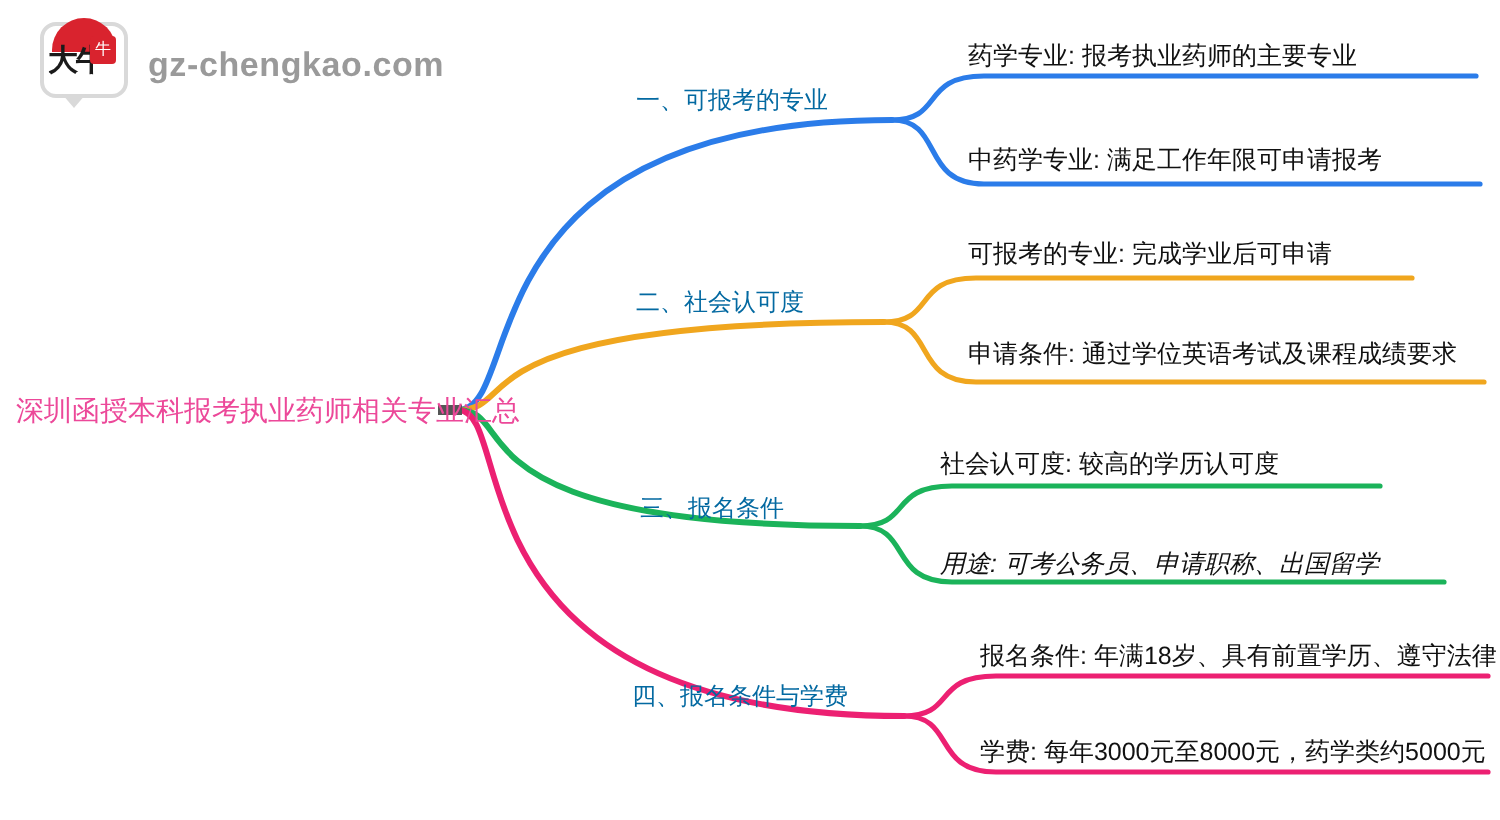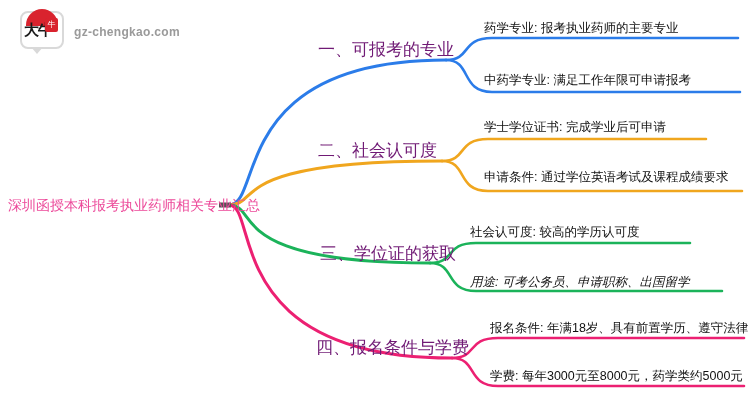--- a/index.html
+++ b/index.html
@@ -90,21 +90,21 @@
   #logo-words { display: flex; flex-direction: column; justify-content: center; }
   #logo-title {
     font-size: 21px;
     font-weight: bold;
     color: #1b9a3e;
     letter-spacing: 0px;
     line-height: 24px;
     white-space: nowrap;
   }
   #logo-sub {
-    font-size: 12px;
+    font-size: 17px;
     font-weight: bold;
     color: #9a9a9a;
     line-height: 15px;
     letter-spacing: 0.3px;
     white-space: nowrap;
   }
 
   
   #map-svg {
     position: absolute;
@@ -118,21 +118,21 @@
     font-size: 13px;
     color: #1a1a1a;
     white-space: nowrap;
     line-height: 16px;
   }
   #root-label {
     font-size: 14px;
     font-weight: normal;
     color: #ec4899;
   }
-  .branch-label { font-size: 17px; color: #701a75; }
+  .branch-label { font-size: 12px; color: #0369a1; }
   .leaf-label   { font-size: 12.5px; color: #111111; }
 </style>
 </head>
 <body>
 
 <div id="logo-area">
   <div id="logo-seal">
     <div class="bubble"></div>
     <div class="redcap"></div>
     <div class="seal-text">大牛</div>
@@ -161,22 +161,22 @@
     </g>
 </svg>
 
 <div id="root-label" class="map-label" style="left:8px; top:197px;">深圳函授本科报考执业药师相关专业汇总</div>
 
 <div class="map-label branch-label" style="left:318px; top:42px;">一、可报考的专业</div>
 <div class="map-label leaf-label" style="left:484px; top:20px;">药学专业: 报考执业药师的主要专业</div>
 <div class="map-label leaf-label" style="left:484px; top:72px;">中药学专业: 满足工作年限可申请报考</div>
 
 <div class="map-label branch-label" style="left:318px; top:143px;">二、社会认可度</div>
-<div class="map-label leaf-label" style="left:484px; top:119px;">学士学位证书: 完成学业后可申请</div>
+<div class="map-label leaf-label" style="left:484px; top:119px;">可报考的专业: 完成学业后可申请</div>
 <div class="map-label leaf-label" style="left:484px; top:169px;">申请条件: 通过学位英语考试及课程成绩要求</div>
 
-<div class="map-label branch-label" style="left:320px; top:246px;">三、学位证的获取</div>
+<div class="map-label branch-label" style="left:320px; top:246px;">三、报名条件</div>
 <div class="map-label leaf-label" style="left:470px; top:224px;">社会认可度: 较高的学历认可度</div>
 <div class="map-label leaf-label" style="left:470px; top:274px;font-style:italic;">用途: 可考公务员、申请职称、出国留学</div>
 
 <div class="map-label branch-label" style="left:316px; top:340px;">四、报名条件与学费</div>
 <div class="map-label leaf-label" style="left:490px; top:320px;">报名条件: 年满18岁、具有前置学历、遵守法律</div>
 <div class="map-label leaf-label" style="left:490px; top:368px;">学费: 每年3000元至8000元，药学类约5000元</div>
 
 </body></html>

